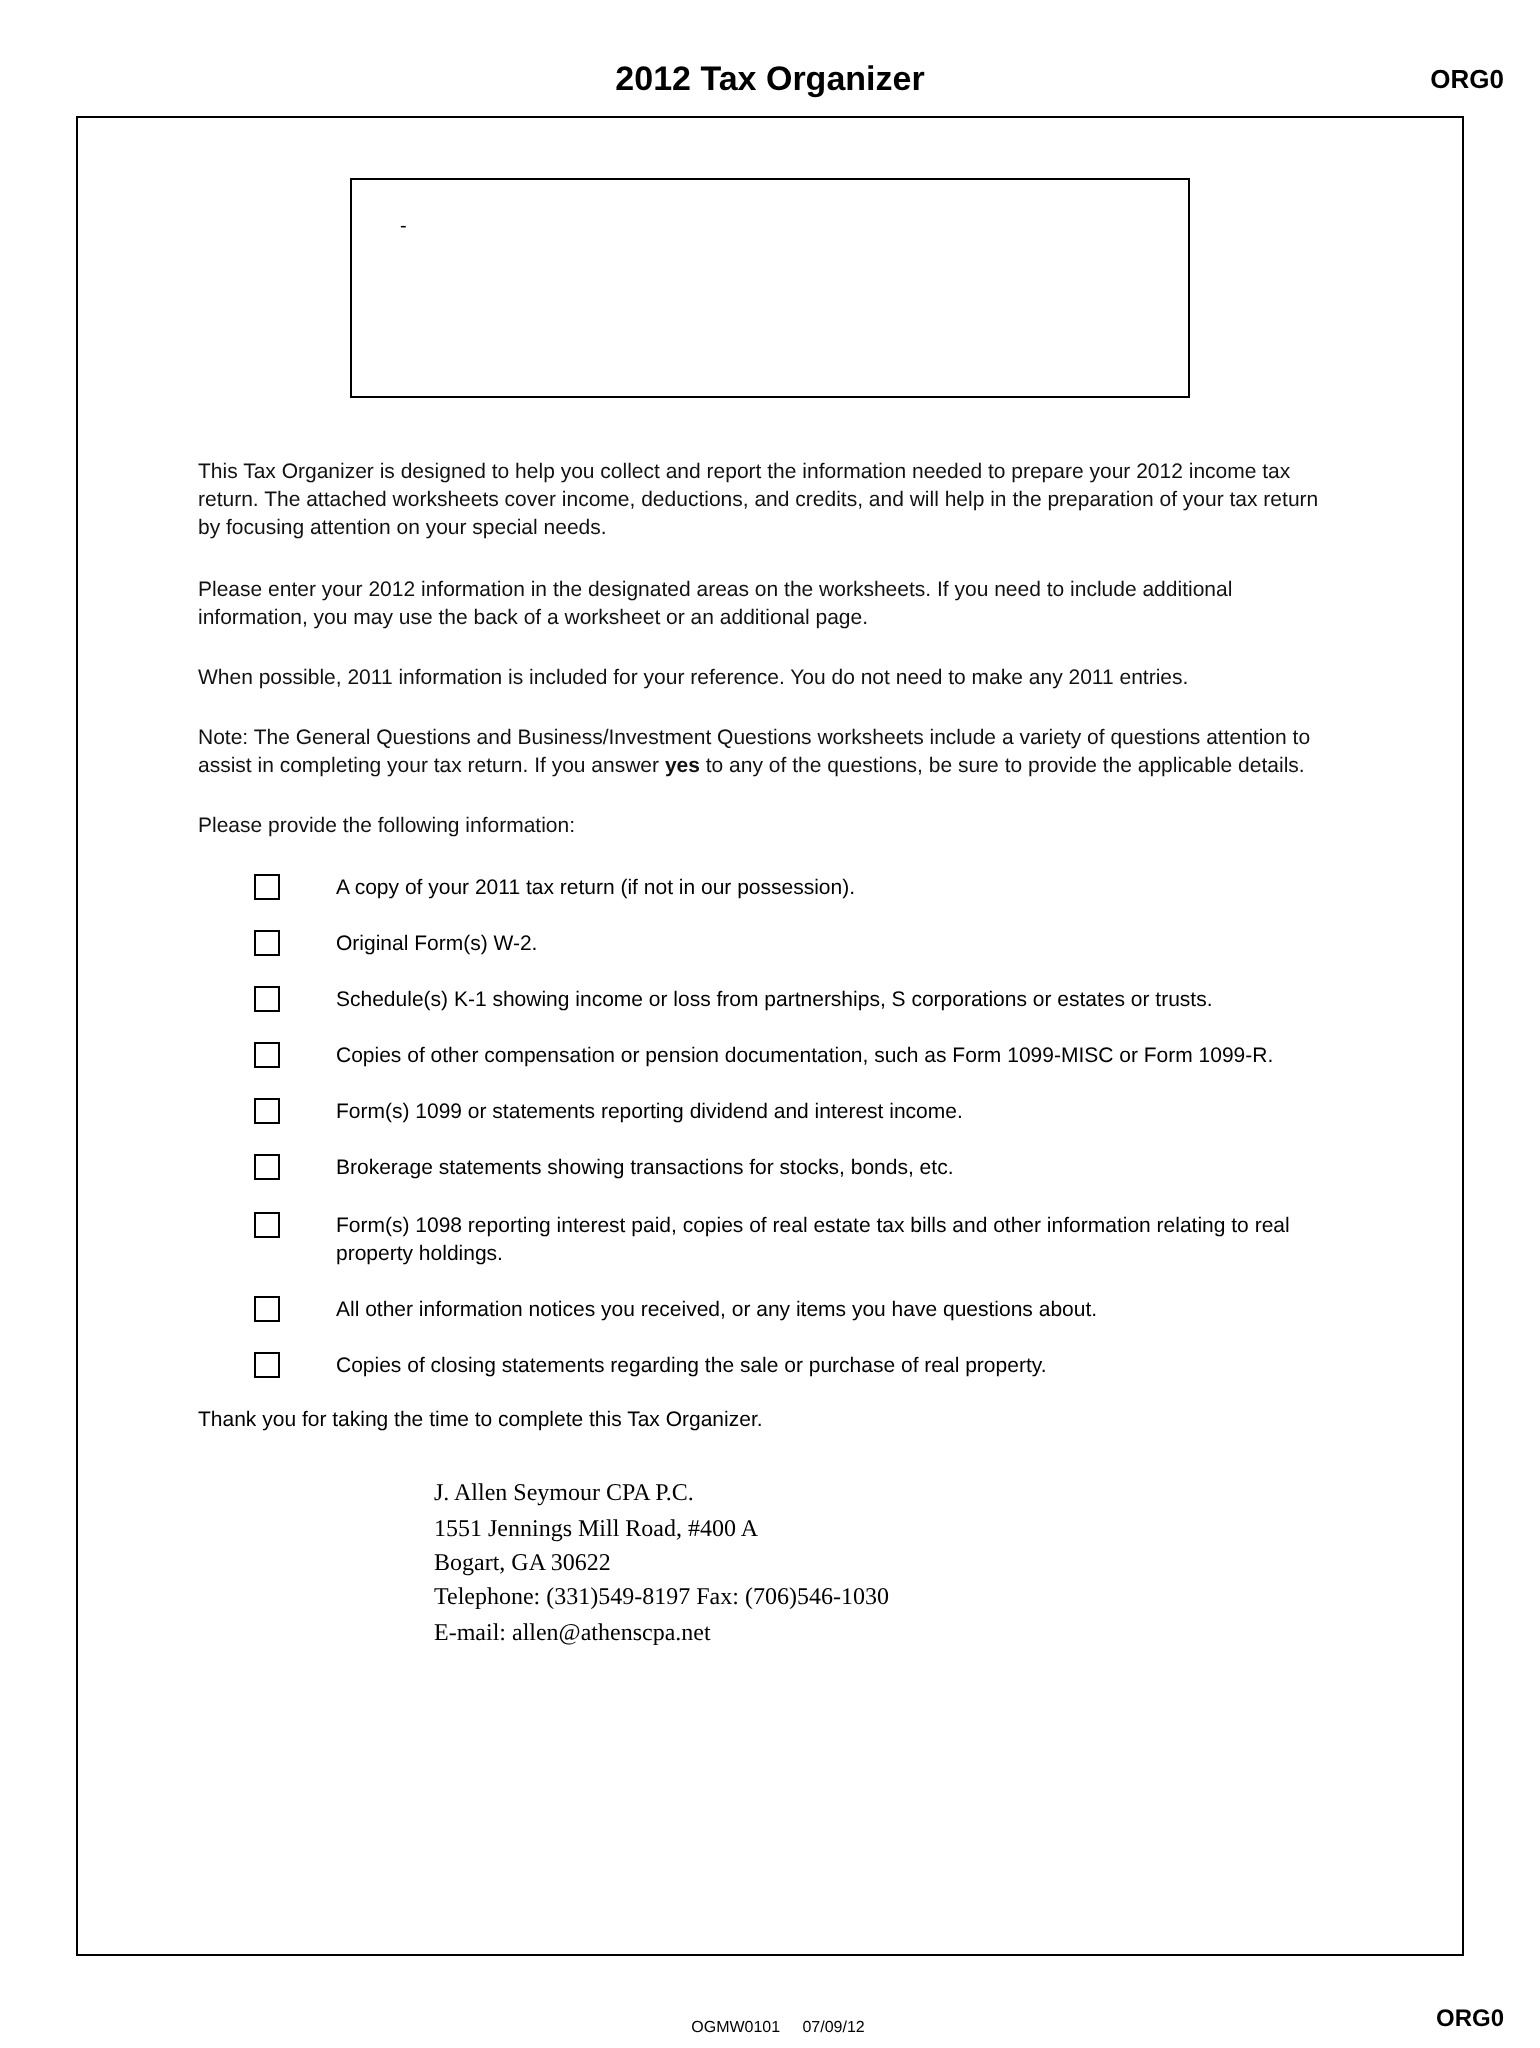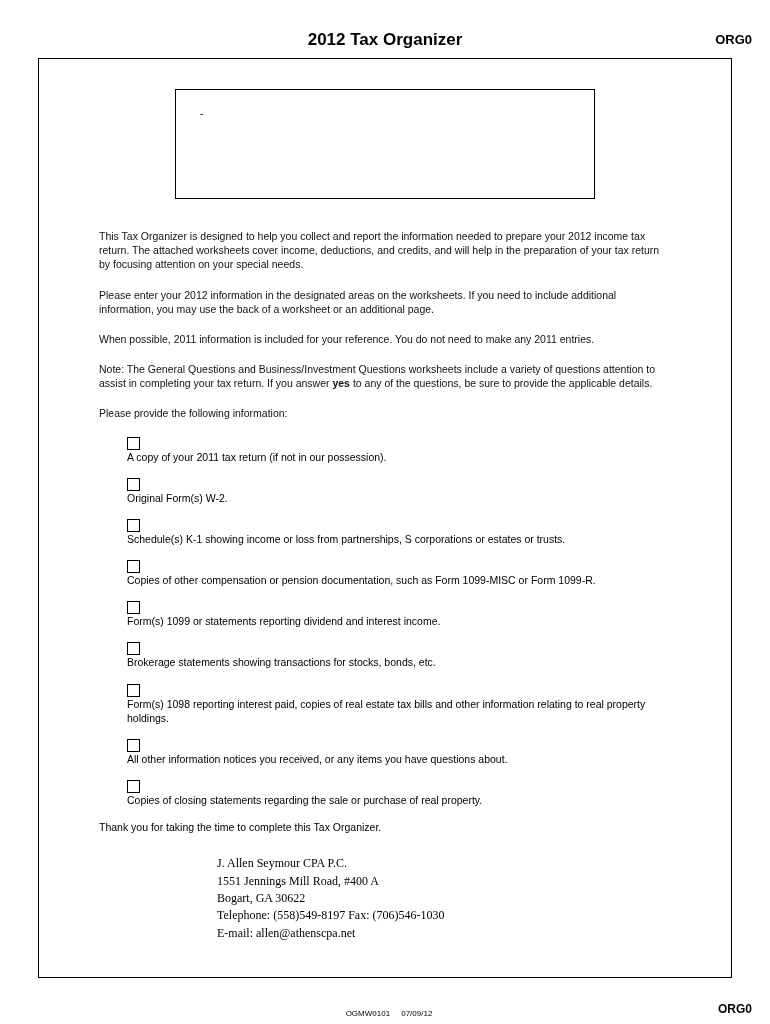--- a/index.html
+++ b/index.html
@@ -50,21 +50,20 @@
     color: #111;
   }
   .note-bold { font-weight: bold; }
   .checklist {
     margin: 4px 0 0 28px;
   }
   .check-row {
     display: flex;
     align-items: flex-start;
     margin-bottom: 14px;
-    flex-direction: column;
   }
   .checkbox {
     width: 13px;
     height: 13px;
     border: 1px solid #000;
     flex-shrink: 0;
     margin-right: 28px;
     margin-top: 0px;
   }
   .check-label {
@@ -159,21 +158,21 @@
       <div class="check-label">Copies of closing statements regarding the sale or purchase of real property.</div>
     </div>
   </div>
 
   <p class="thankyou">Thank you for taking the time to complete this Tax Organizer.</p>
 
   <div class="contact-block">
     <div>J. Allen Seymour CPA P.C.</div>
     <div>1551 Jennings Mill Road, #400 A</div>
     <div>Bogart, GA 30622</div>
-    <div>Telephone: (558)549-8197  Fax: (706)546-1030</div>
+    <div>Telephone: (331)549-8197  Fax: (706)546-1030</div>
     <div>E-mail: allen@athenscpa.net</div>
   </div>
 
 </div>
 
 <div class="footer">
   <span>OGMW0101</span>
   &nbsp;&nbsp;&nbsp;
   <span>07/09/12</span>
 </div>

